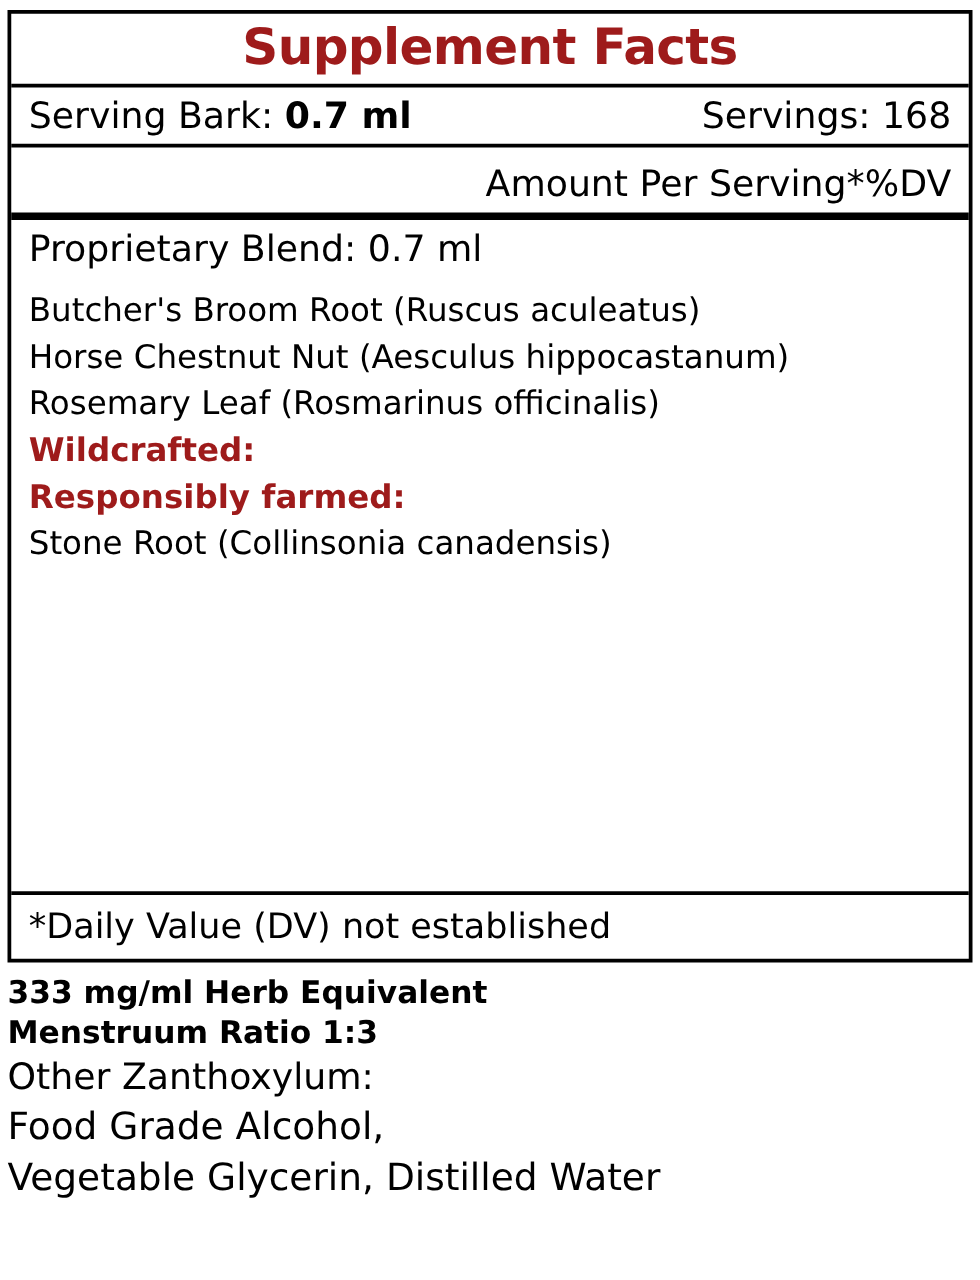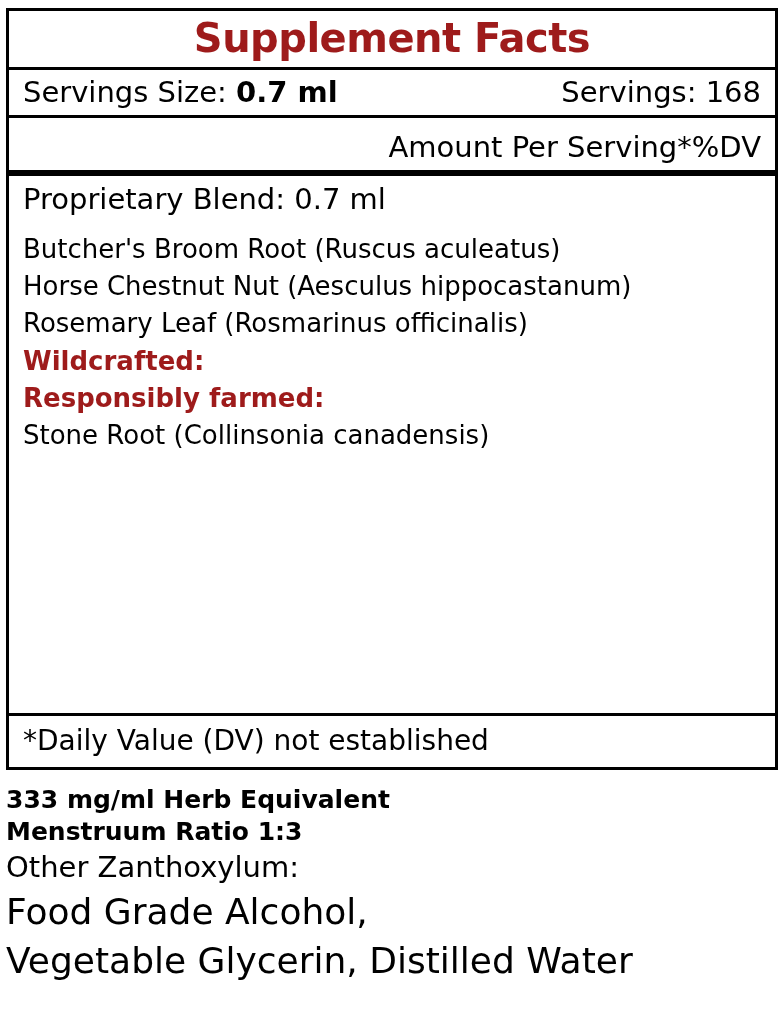--- a/index.html
+++ b/index.html
@@ -98,53 +98,53 @@
 
   
   .dv-row {
     padding: 8px 14px 10px 14px;
     font-size: 28px;
   }
 
   
   .below {
     width: 772px;
-    margin: 8px auto;
+    margin: 2px auto;
     padding-top: 6px;
     box-sizing: border-box;
   }
   .strong-line {
     font-size: 25px;
     font-weight: bold;
     line-height: 1.26;
   }
   .other-head {
     font-size: 29px;
     line-height: 1.3;
     margin-top: 2px;
   }
   .other-line {
-    font-size: 36px;
+    font-size: 30px;
     line-height: 1.38;
   }
 </style>
 </head>
 <body>
 
 <div class="label">
 
   <div class="panel">
 
     <div class="title-row">
       <div class="title">Supplement Facts</div>
     </div>
 
     <div class="serving-row">
       <div class="serving-left">
-        <span>Servings Size:</span>
+        <span>Serving Bark:</span>
         <b>0.7 ml</b>
       </div>
       <div class="serving-right">Servings: 168</div>
     </div>
 
     <div class="amount-row">
       <div class="amount-left">Amount Per Serving</div>
       <div class="amount-right">*%DV</div>
     </div>
 

